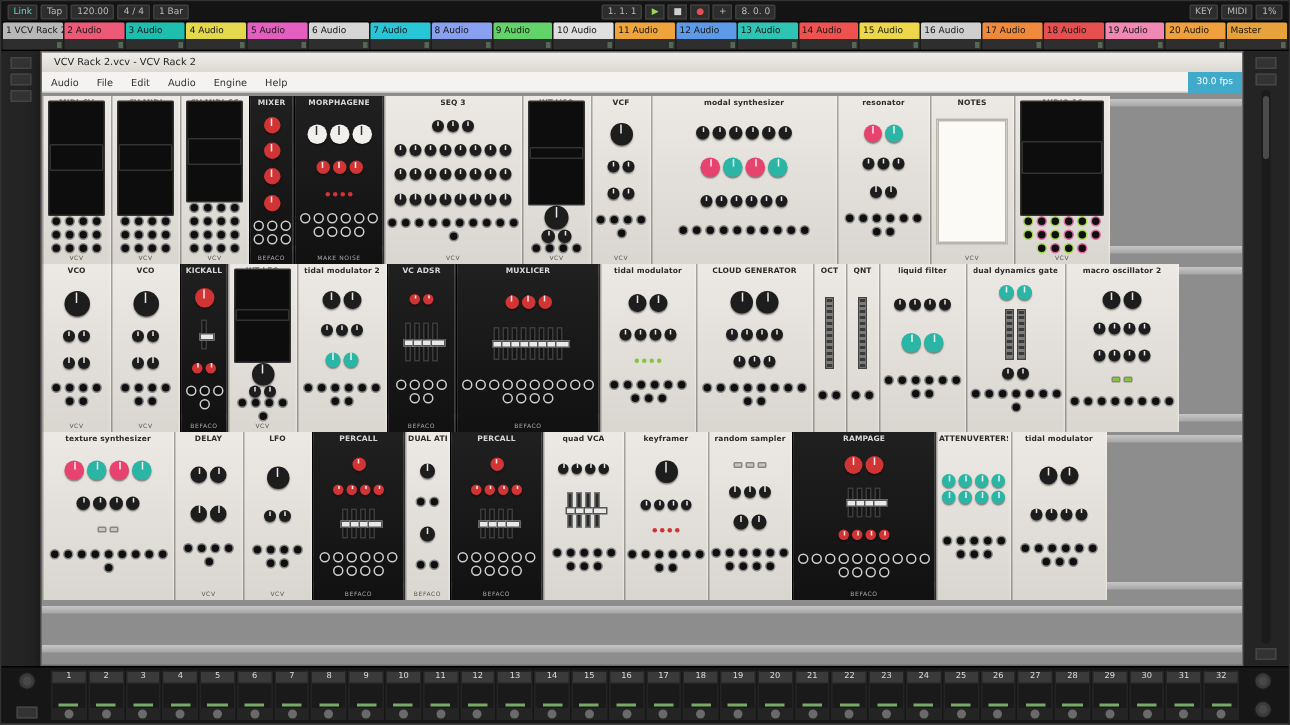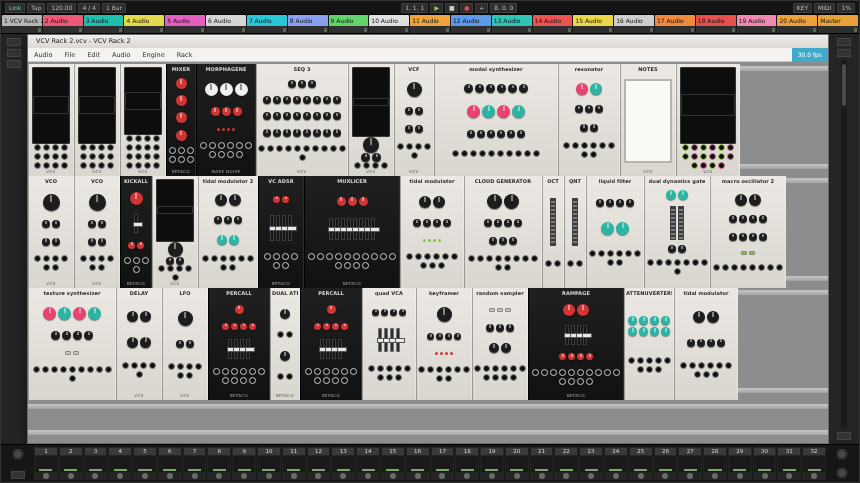--- a/index.html
+++ b/index.html
@@ -200,21 +200,21 @@
 
     <div class="vcv">
       <div class="vcv-title">VCV Rack 2.vcv - VCV Rack 2</div>
       <div class="vcv-menu">
         <span style="display:flex">
             <span class="vmenu-item">Audio</span>
             <span class="vmenu-item">File</span>
             <span class="vmenu-item">Edit</span>
             <span class="vmenu-item">Audio</span>
             <span class="vmenu-item">Engine</span>
-            <span class="vmenu-item">Rack</span>
+            <span class="vmenu-item">Help</span>
           </span>
         <span class="vcv-status">30.0 fps</span>
       </div>
       <div class="rack">
           <div class="rackrow">
             <div class="module wht" style="width: 46px;">
               <span class="mtitle">MIDI-CV</span>
               <div class="crow screen full">
                 <span class="screen" style="height: 18px; display: block;"></span>
               </div>

